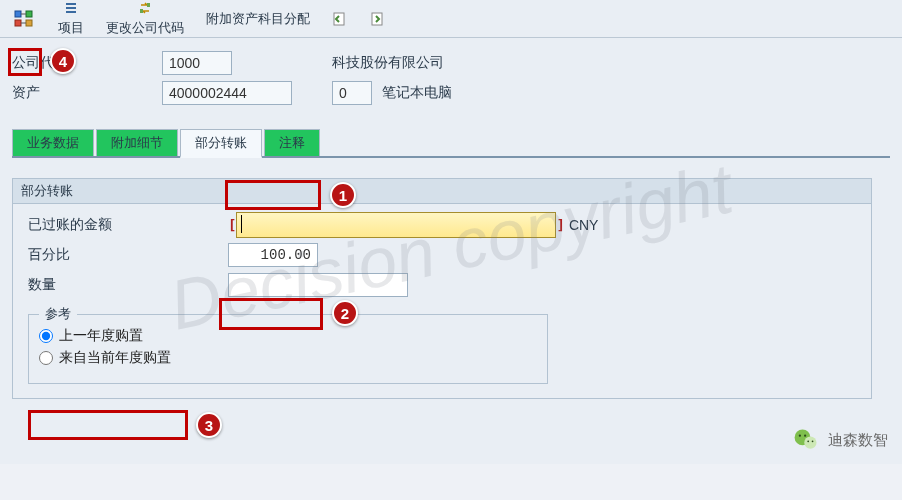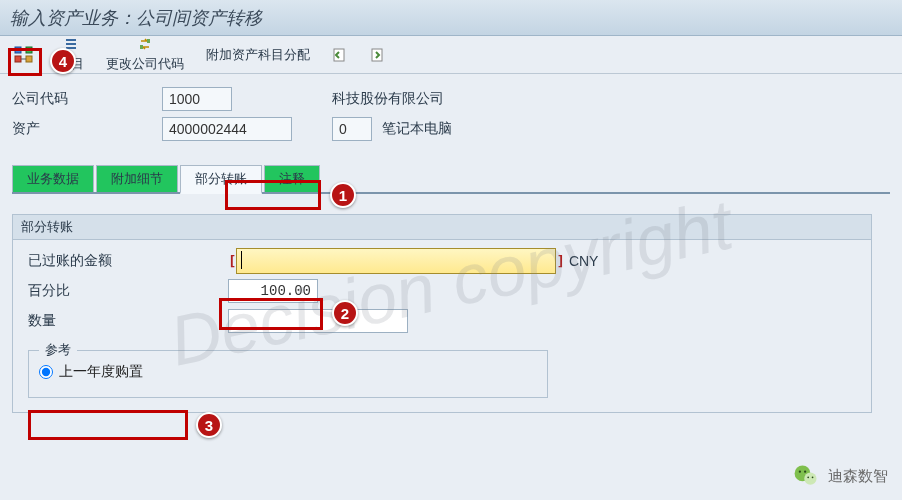--- a/index.html
+++ b/index.html
@@ -58,23 +58,20 @@
   .footer-brand {
     position:absolute; right:14px; bottom:10px; display:flex; align-items:center; gap:8px;
     color:#6a6a6a; font-size:15px;
   }
   .brand-icon { width:28px; height:28px; }
 </style>
 </head>
 <body>
 
 <div class="window">
-  <div class="titlebar">
-    <span>输入资产业务：公司间资产转移</span>
-  </div>
 
   <div class="toolbar">
     <span class="tb-btn" style="position:relative;">
       <svg width="22" height="18" viewBox="0 0 22 18">
         <rect x="1" y="1" width="6" height="6" fill="#3b7dd8" stroke="#1a4a90"></rect>
         <rect x="1" y="10" width="6" height="6" fill="#d84b3b" stroke="#902a1a"></rect>
         <rect x="12" y="1" width="6" height="6" fill="#3bb24b" stroke="#1a6a2a"></rect>
         <rect x="12" y="10" width="6" height="6" fill="#d8a23b" stroke="#906a1a"></rect>
         <line x1="7" y1="4" x2="12" y2="4" stroke="#555"></line>
         <line x1="7" y1="13" x2="12" y2="13" stroke="#555"></line>
@@ -151,20 +148,24 @@
           <span class="lbl" style="width:200px">数量</span>
           <input class="inp" style="width: 180px;" value="">
         </div>
 
         <div class="fieldset">
           <span class="legend">参考</span>
           <label class="radio-row">
             <input type="radio" name="ref" checked="" style="">
             <span>上一年度购置</span>
           </label>
+          <label class="radio-row">
+            <input type="radio" name="ref" style="">
+            <span>来自当前年度购置</span>
+          </label>
         </div>
       </div>
     </div>
 
     <div class="watermark">Decision copyright</div>
 
     <div class="footer-brand">
       <svg class="brand-icon" viewBox="0 0 32 32">
         <circle cx="12" cy="13" r="9" fill="#7fbf4d"></circle>
         <circle cx="21" cy="19" r="7" fill="#cde8b5"></circle>

